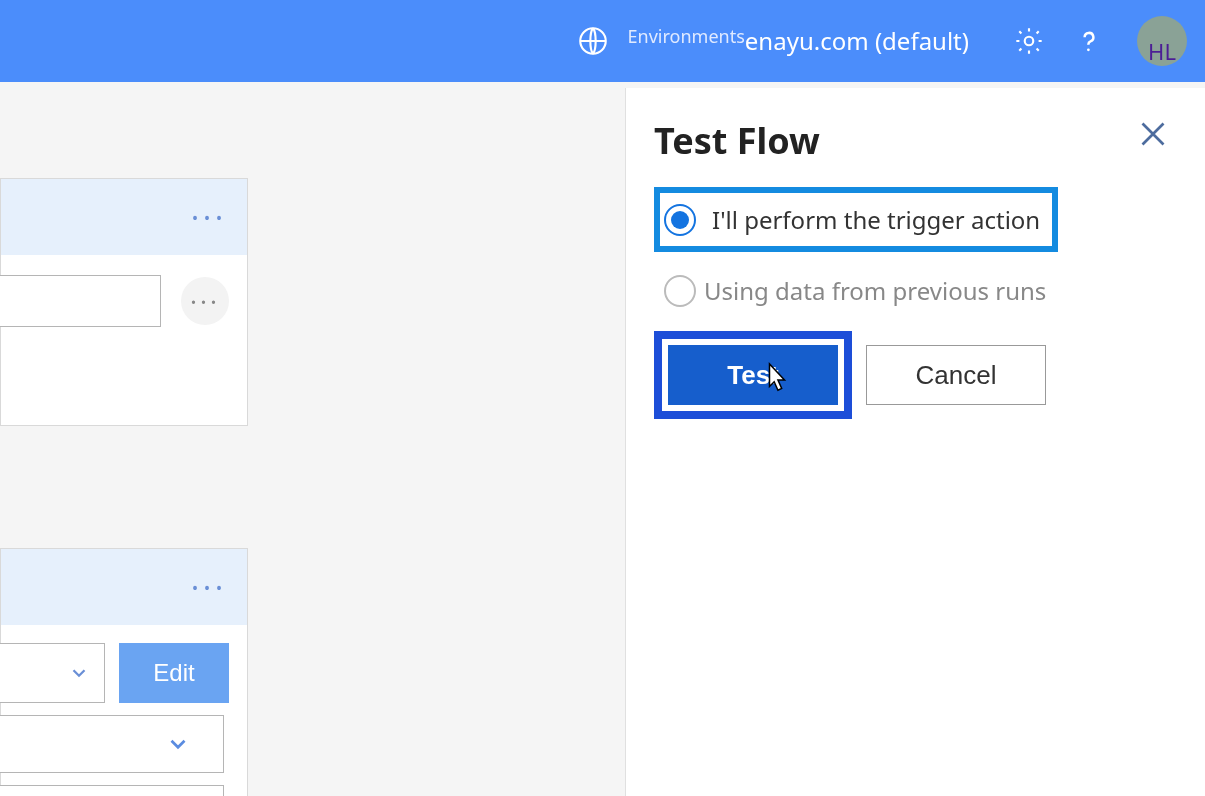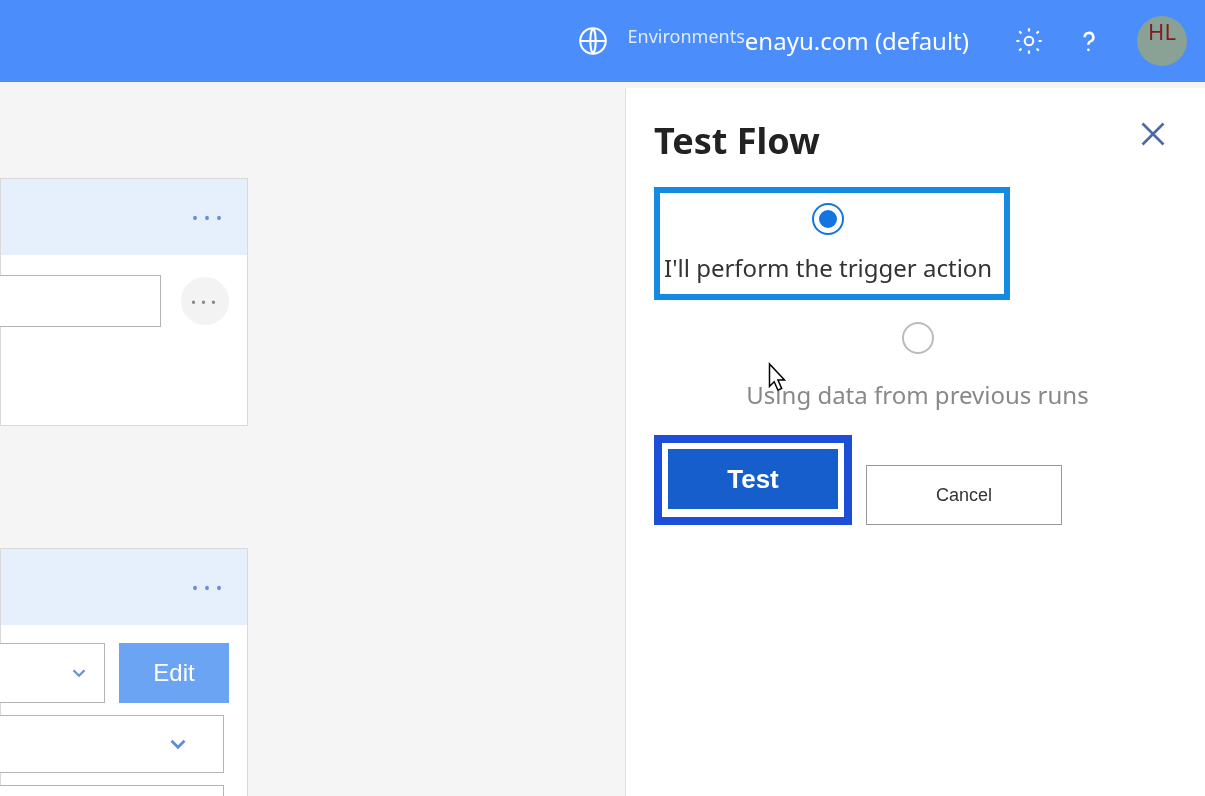--- a/index.html
+++ b/index.html
@@ -39,22 +39,22 @@
   .header-icon {
     width: 36px; height: 36px;
     display: flex; align-items: center; justify-content: center;
     margin: 0 12px;
     cursor: pointer;
   }
   .avatar {
     width: 50px; height: 50px;
     border-radius: 50%;
     background: #8aa296;
-    color: #7f1d1d;
-    display: flex; align-items: flex-start; justify-content: center;
+    color: #4c1d95;
+    display: flex; align-items: flex-end; justify-content: center;
     font-size: 22px; font-weight: 400;
     margin-left: 18px;
   }
 
   
   .canvas {
     position: absolute;
     top: 82px; left: 0;
     width: 625px;
     height: 714px;
@@ -186,44 +186,43 @@
     margin-bottom: 22px;
   }
 
   .highlight-box {
     border: 6px solid #148be0;
     padding: 10px 12px 10px 4px;
     display: inline-block;
   }
   .radio-row {
     display: flex;
-    align-items: center;
+    align-items: flex-end;
     gap: 16px;
-    flex-direction: column;
   }
   .radio-outer {
     width: 32px; height: 32px;
     border: 2px solid #1474e0;
     border-radius: 50%;
     display: flex; align-items: center; justify-content: center;
   }
   .radio-inner {
     width: 18px; height: 18px;
     background: #1474e0;
     border-radius: 50%;
   }
   .radio-outer.disabled { border-color: #bbb; }
   .radio-label { font-size: 24px; color: #333; }
   .radio-label.disabled { color: #888; }
 
   .option2 {
     margin-top: 22px;
     padding-left: 10px;
   }
-  .option2 .radio-row { gap: 24px; }
+  .option2 .radio-row { gap: 8px; }
   .warn-text {
     font-size: 22px;
     color: #aa3924;
     margin-left: 48px;
   }
 
   .button-row {
     display: flex;
     gap: 14px;
     margin-top: 24px;
@@ -236,27 +235,27 @@
   .primary-btn {
     width: 170px; height: 60px;
     background: #165ecc;
     color: #fff;
     font-size: 26px;
     font-weight: 600;
     border: none;
     cursor: pointer;
   }
   .secondary-btn {
-    width: 196px; height: 60px;
+    width: 180px; height: 60px;
     background: #fff;
     color: #333;
-    font-size: 18px;
+    font-size: 26px;
     border: 1px solid #999;
     cursor: pointer;
-    margin-top: 30px;
+    margin-top: 14px;
   }
 
   
   .cursor {
     position: absolute;
     top: 362px; left: 762px;
     width: 30px; height: 34px;
     pointer-events: none;
     z-index: 99;
   }

